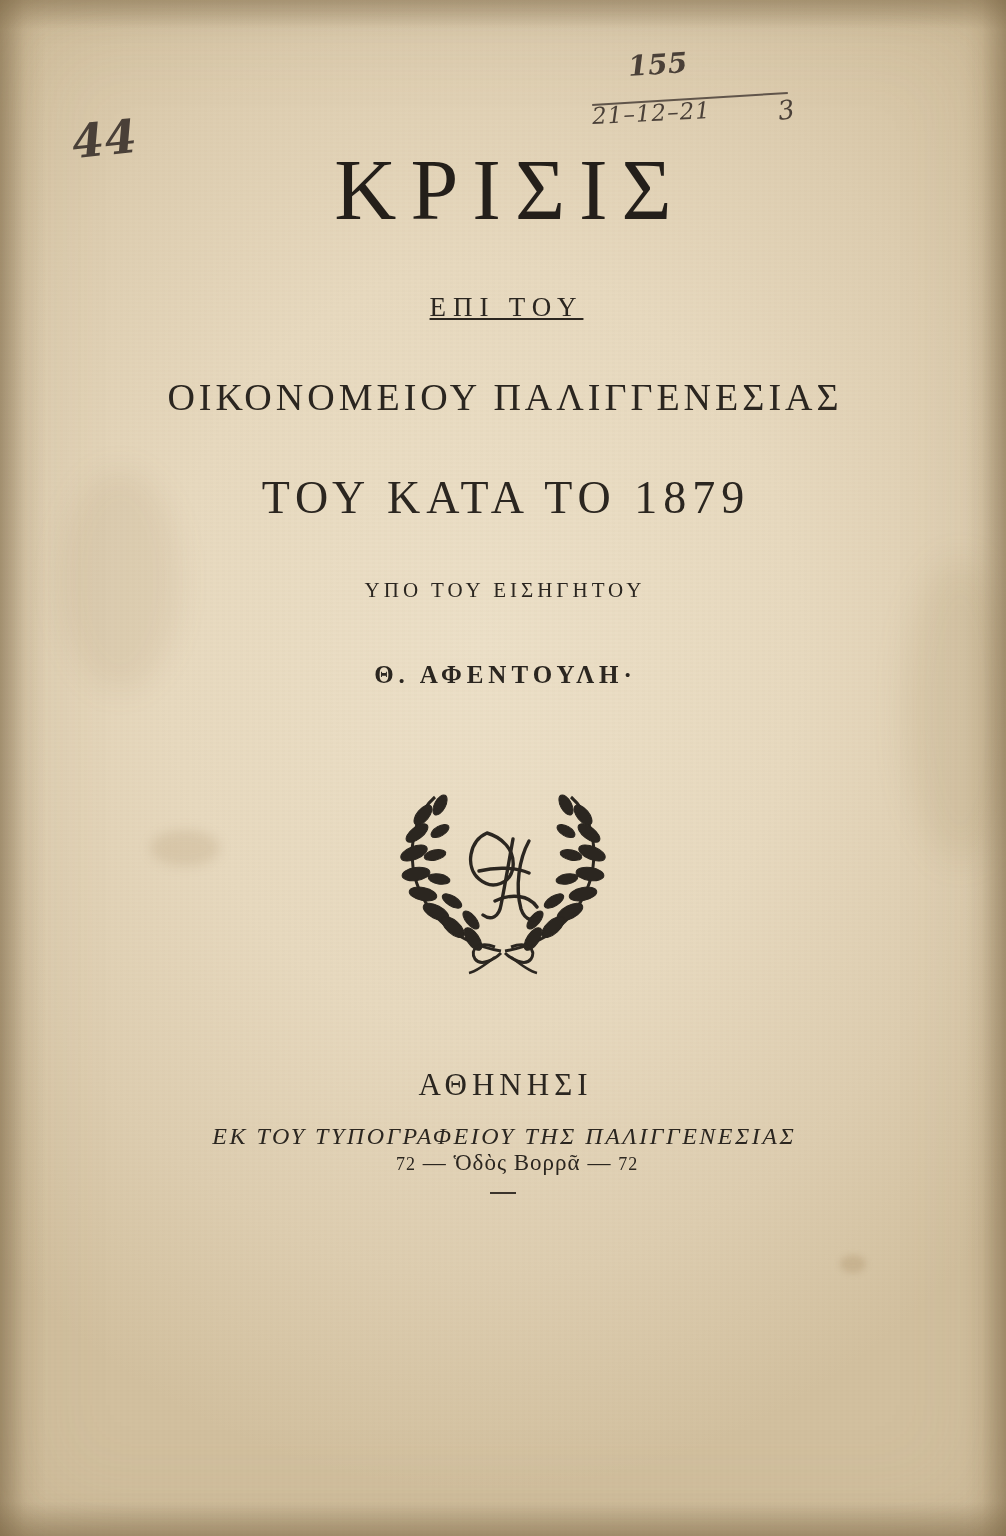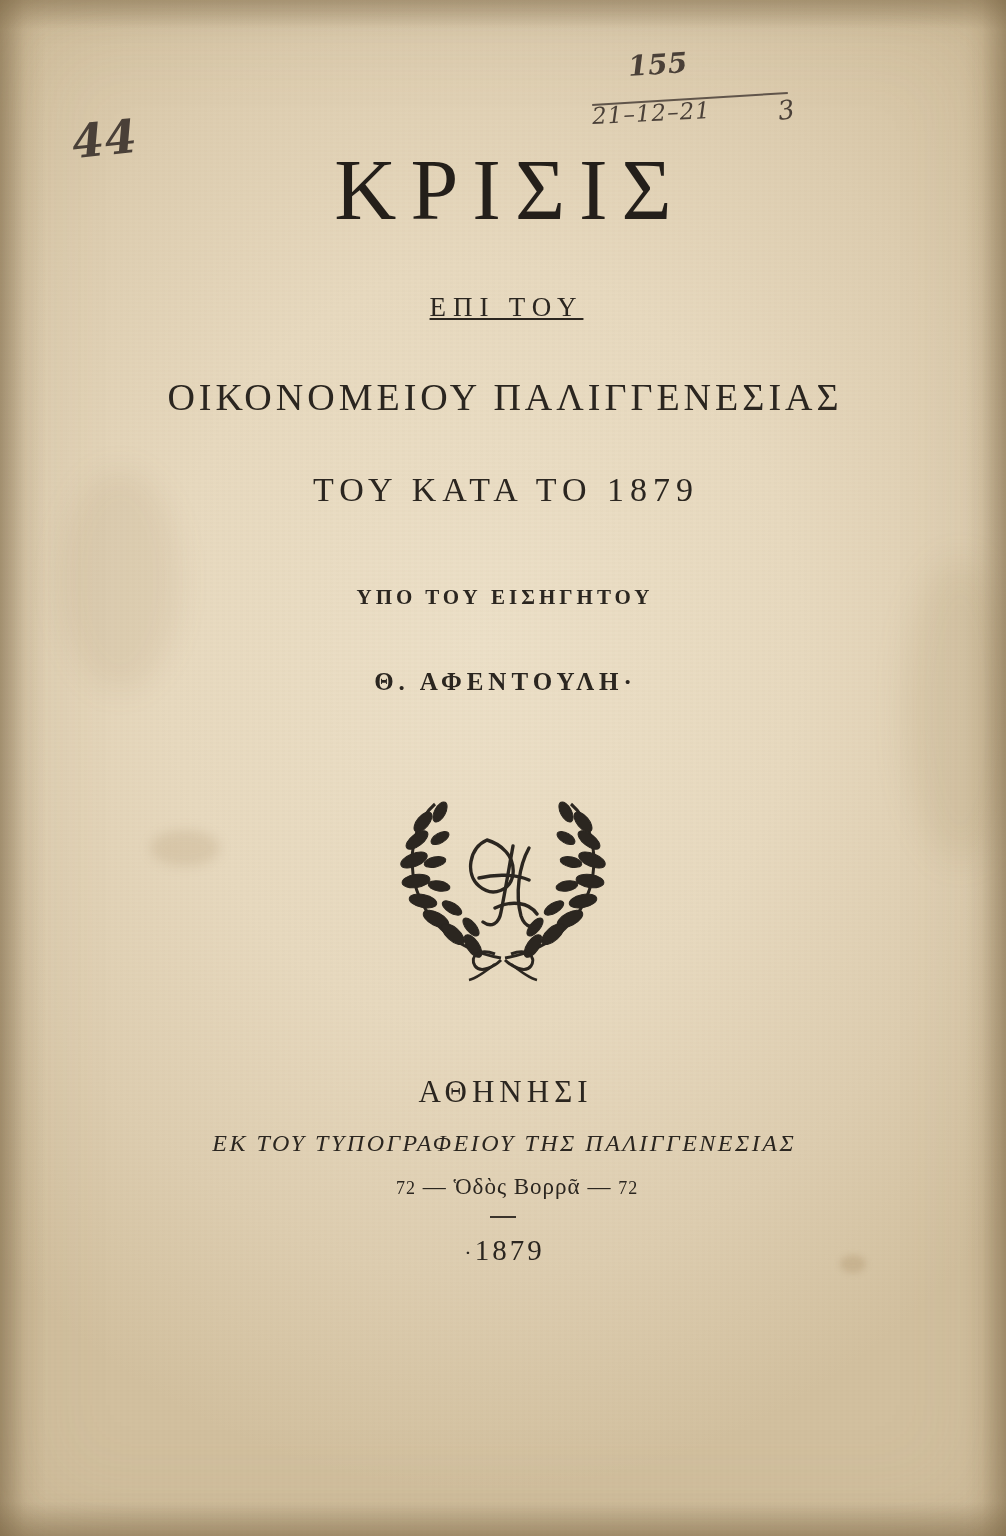--- a/index.html
+++ b/index.html
@@ -138,30 +138,29 @@
     text-decoration: underline;
   }
   .t-line3 {
     margin-top: 52px;
     font-size: 38px;
     letter-spacing: 4px;
     text-indent: 4px;
   }
   .t-line4 {
     margin-top: 52px;
-    font-size: 34px;
+    font-size: 46px;
     letter-spacing: 6px;
     text-indent: 6px;
   }
   .t-line5 {
-    margin-top: 76px;
+    margin-top: 54px;
     font-size: 21px;
     letter-spacing: 4px;
     text-indent: 4px;
-    font-weight: bold;
   }
   .t-author {
     margin-top: 58px;
     font-size: 25px;
     letter-spacing: 5px;
     font-weight: 700;
     text-indent: 5px;
   }
 
   
@@ -184,21 +183,20 @@
     text-indent: 5px;
   }
   .i-press {
     margin-top: 20px;
     font-size: 24px;
     letter-spacing: 2.5px;
     text-indent: 2.5px;
     font-style: italic;
   }
   .i-addr {
-    margin-top: 17px;
     font-size: 23px;
     letter-spacing: 1px;
     padding-left: 28px;
   }
   .i-addr .num {
     font-size: 18px;
   }
   .i-rule {
     width: 26px;
     height: 2px;
@@ -308,19 +306,16 @@
       <div class="i-city">ΑΘΗΝΗΣΙ</div>
       <div class="i-press">ΕΚ ΤΟΥ ΤΥΠΟΓΡΑΦΕΙΟΥ ΤΗΣ ΠΑΛΙΓΓΕΝΕΣΙΑΣ</div>
       <div class="i-addr">
         <span class="num">72</span>
         <span> — </span>
         <span>Ὁδὸς Βορρᾶ</span>
         <span> — </span>
         <span class="num">72</span>
       </div>
       <div class="i-rule"></div>
-      <div class="i-year">
-        <span class="dot">·</span><span>1879</span>
-      </div>
     </div>
 
   </div>
 </div>
 
 </body></html>

